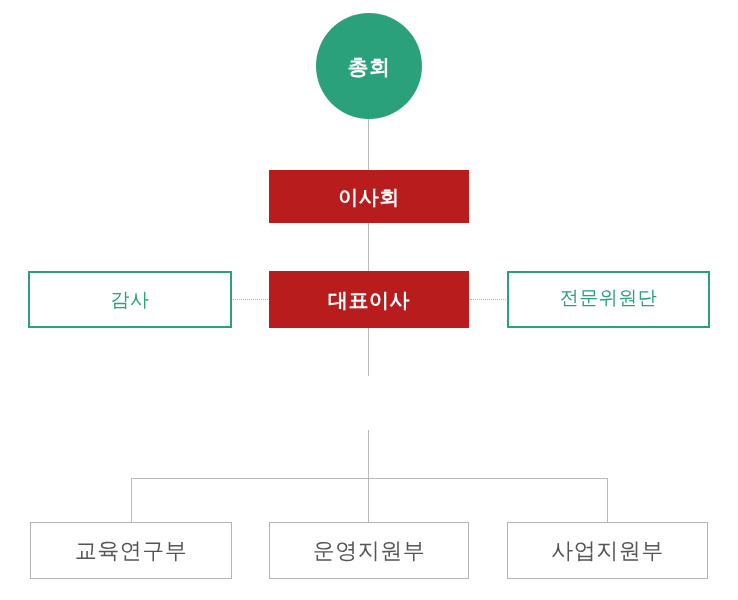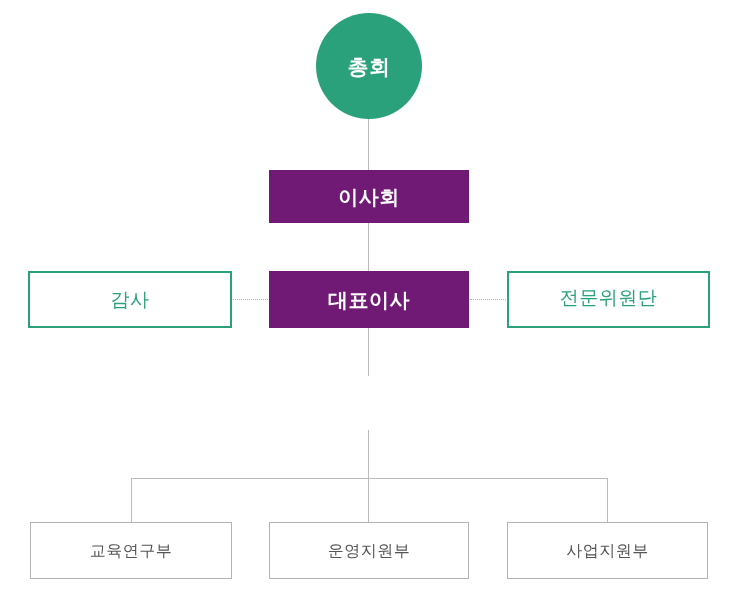--- a/index.html
+++ b/index.html
@@ -71,21 +71,21 @@
     background: #2aa17b;
   }
   .node-circle .node-label {
     color: #ffffff;
     font-size: 21px;
     font-weight: 700;
   }
 
   
   .node-solid {
-    background: #701a75;
+    background: #b91c1c;
   }
   .node-solid .node-label {
     color: #ffffff;
     font-size: 20px;
     font-weight: 700;
   }
 
   
   .node-outline-green {
     background: #ffffff;
@@ -97,21 +97,21 @@
     font-weight: 400;
   }
 
   
   .node-outline-gray {
     background: #ffffff;
     border: 1px solid #b3b3b3;
   }
   .node-outline-gray .node-label {
     color: #555555;
-    font-size: 16px;
+    font-size: 22px;
     font-weight: 400;
   }
 
   
   #node-assembly      { left: 316px; top: 13px;  width: 106px; height: 106px; }
   #node-board         { left: 269px; top: 170px; width: 200px; height: 53px; }
   #node-auditor       { left: 28px;  top: 271px; width: 204px; height: 57px; }
   #node-ceo           { left: 269px; top: 271px; width: 200px; height: 57px; }
   #node-expert        { left: 507px; top: 271px; width: 203px; height: 57px; font-family: Liberation Mono, monospace; }
   #node-secretariat   { left: 269px; top: 375px; width: 200px; height: 56px; }

